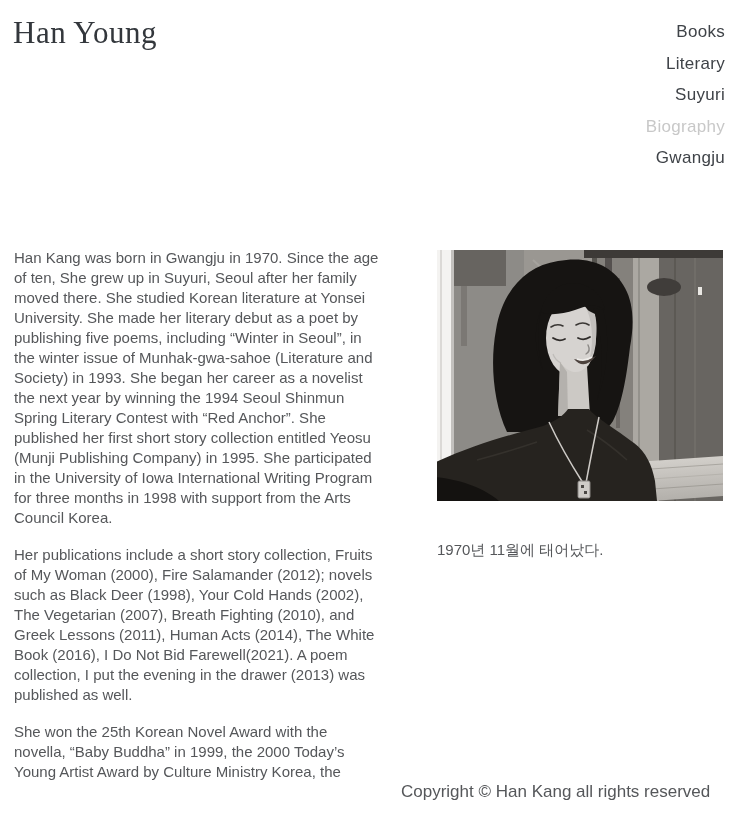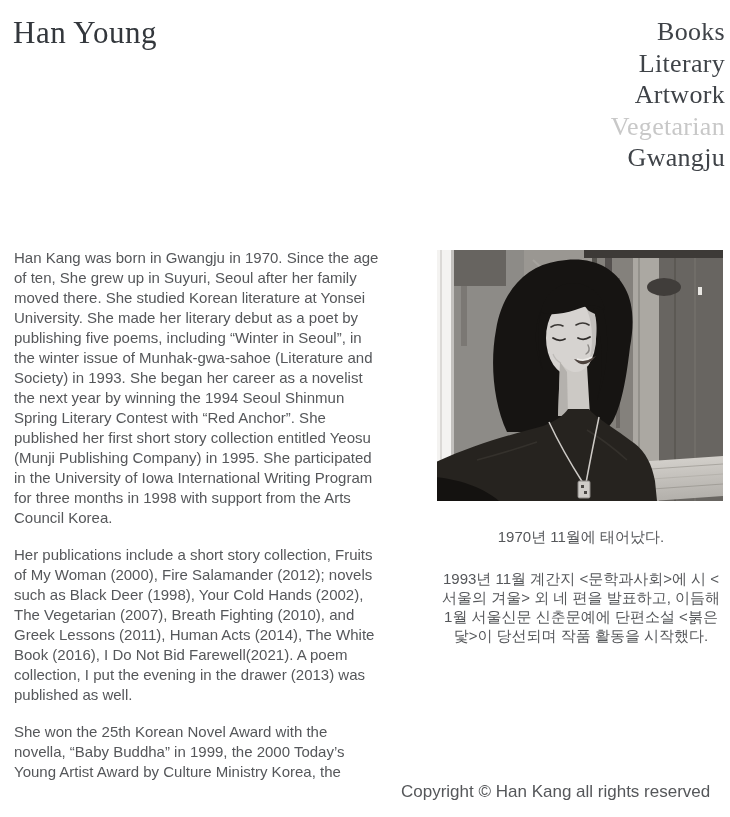--- a/index.html
+++ b/index.html
@@ -22,22 +22,22 @@
     position:absolute;left:13px;top:14px;
     font-family:"Liberation Serif","DejaVu Serif",serif;
     font-size:31px;font-weight:500;color:var(--ink);
     letter-spacing:.5px;line-height:38px;
   }
   nav.main-nav{
     position:absolute;top:16px;right:5px;text-align:right;
   }
   nav.main-nav a{
     display:block;text-decoration:none;cursor:pointer;
-    font-family:Liberation Serif, serif;
-    font-size:26px;line-height:31.5px;color:#3f4348;letter-spacing:.3px;
+    font-family:Liberation Sans, sans-serif;
+    font-size:17px;line-height:31.5px;color:#3f4348;letter-spacing:.3px;
   }
   nav.main-nav a.active{color:var(--nav-active);}
 
   
   .bio-en{
     position:absolute;left:14px;top:248px;width:366px;
     font-size:15px;line-height:20px;color:var(--body-text);
   }
   .bio-en p{margin:0 0 17px 0;}
 
@@ -45,41 +45,41 @@
   .portrait{
     position:absolute;left:437px;top:250px;width:286px;height:251px;
     overflow:hidden;background:#8f8d8a;
   }
   .portrait svg{display:block;}
   .bio-ko{
     position:absolute;left:437px;top:527px;width:288px;
     font-size:15px;line-height:19px;color:var(--body-text);
     overflow:hidden;
   }
-  .bio-ko p{margin:0 0 23px 0;word-break:break-all;text-align:center;}
+  .bio-ko p{margin:13px 0 23px 0;word-break:break-all;}
 
   
   .footer{
     position:absolute;left:401px;top:783px;
     font-size:17px;line-height:18px;color:var(--body-text);
     white-space:nowrap;
   }
 </style>
 </head>
 <body>
 
 <div class="page">
 
   <h1 class="site-title">Han Young</h1>
 
   <nav class="main-nav">
     <a>Books</a>
     <a>Literary</a>
-    <a>Artwork</a>
-    <a class="active">Vegetarian</a>
+    <a>Suyuri</a>
+    <a class="active">Biography</a>
     <a>Gwangju</a>
   </nav>
 
   <section class="bio-en">
     <p>Han Kang was born in Gwangju in 1970. Since the age of ten, She grew up in Suyuri, Seoul after her family moved there. She studied Korean literature at Yonsei University. She made her literary debut as a poet by publishing five poems, including “Winter in Seoul”, in the winter issue of Munhak-gwa-sahoe (Literature and Society) in 1993. She began her career as a novelist the next year by winning the 1994 Seoul Shinmun Spring Literary Contest with “Red Anchor”. She published her first short story collection entitled Yeosu (Munji Publishing Company) in 1995. She participated in the University of Iowa International Writing Program for three months in 1998 with support from the Arts Council Korea.</p>
     <p>Her publications include a short story collection, Fruits of My Woman (2000), Fire Salamander (2012); novels such as Black Deer (1998), Your Cold Hands (2002), The Vegetarian (2007), Breath Fighting (2010), and Greek Lessons (2011), Human Acts (2014), The White Book (2016), I Do Not Bid Farewell(2021). A poem collection, I put the evening in the drawer (2013) was published as well.</p>
     <p>She won the 25th Korean Novel Award with the novella, “Baby Buddha” in 1999, the 2000 Today’s Young Artist Award by Culture Ministry Korea, the</p>
   </section>
 
   <figure class="portrait" title="Black-and-white photograph of Han Kang, smiling and looking to the side, seated in front of a weathered wooden door">
@@ -167,20 +167,19 @@
       <path d="M 112,172 C 125,200 139,222 146,233" stroke="#d7d4d0" stroke-width="1.5" fill="none" opacity="0.95"></path>
       <path d="M 162,167 C 156,196 151,222 149,233" stroke="#d7d4d0" stroke-width="1.5" fill="none" opacity="0.95"></path>
       <rect x="141" y="231" width="12" height="17" rx="1.5" fill="#cfccc8" stroke="#8a8784" stroke-width="1"></rect>
       <rect x="144" y="235" width="3" height="3" fill="#4a4744"></rect>
       <rect x="147" y="241" width="3" height="3" fill="#4a4744"></rect>
     </svg>
   </figure>
 
   <section class="bio-ko" lang="ko">
     <p>1970년 11월에 태어났다.</p>
-    <p>1993년 11월 계간지 &lt;문학과사회&gt;에 시 &lt;서울의 겨울&gt; 외 네 편을 발표하고, 이듬해 1월 서울신문 신춘문예에 단편소설 &lt;붉은 닻&gt;이 당선되며 작품 활동을 시작했다.</p>
   </section>
 
   <footer class="footer">
     <span>Copyright © Han Kang all rights reserved</span>
   </footer>
 
 </div>
 
 </body></html>

